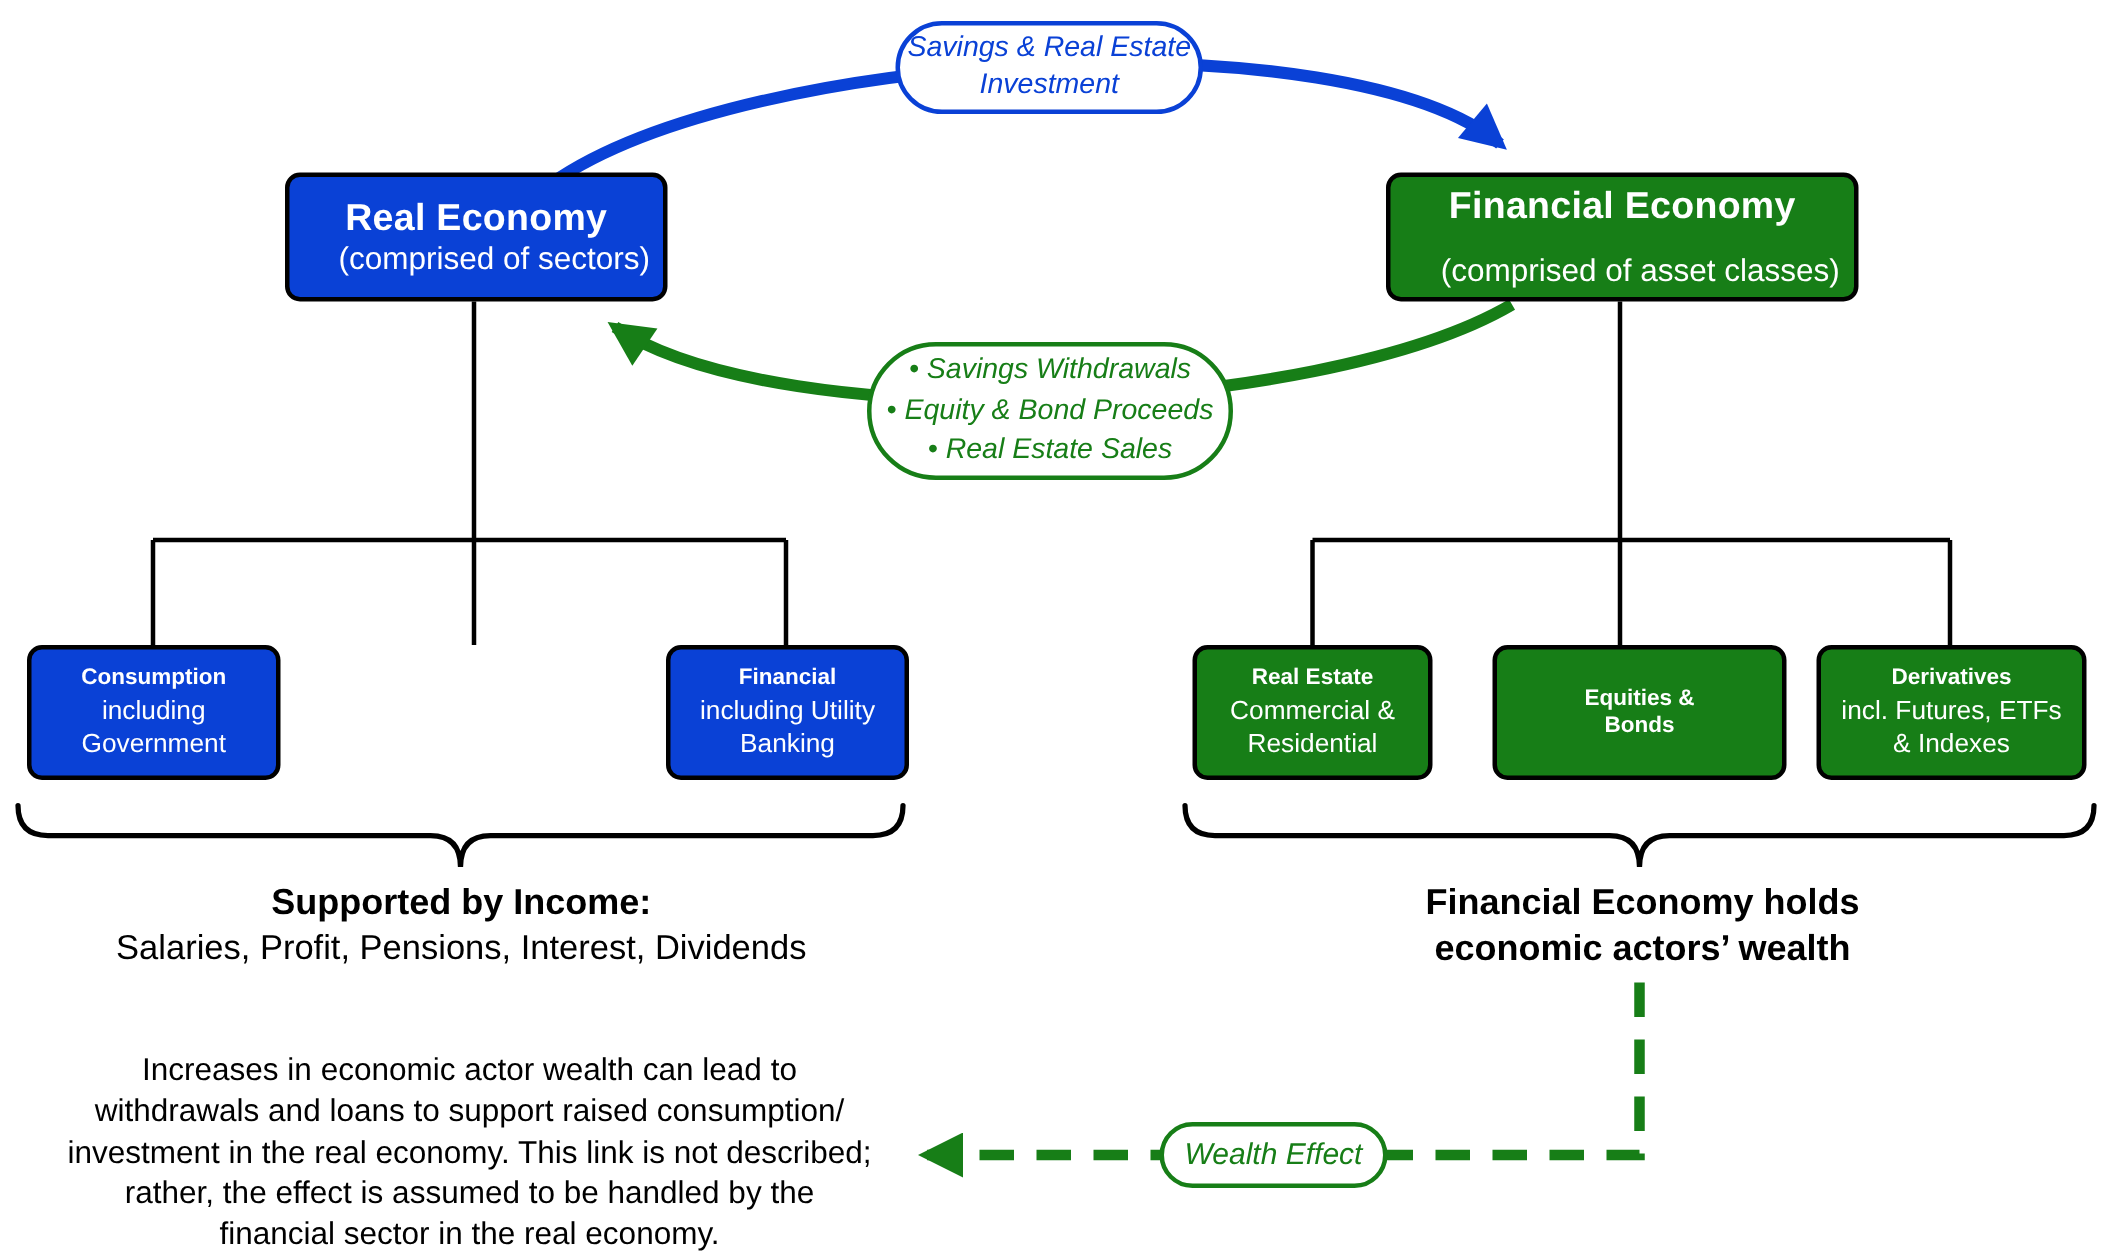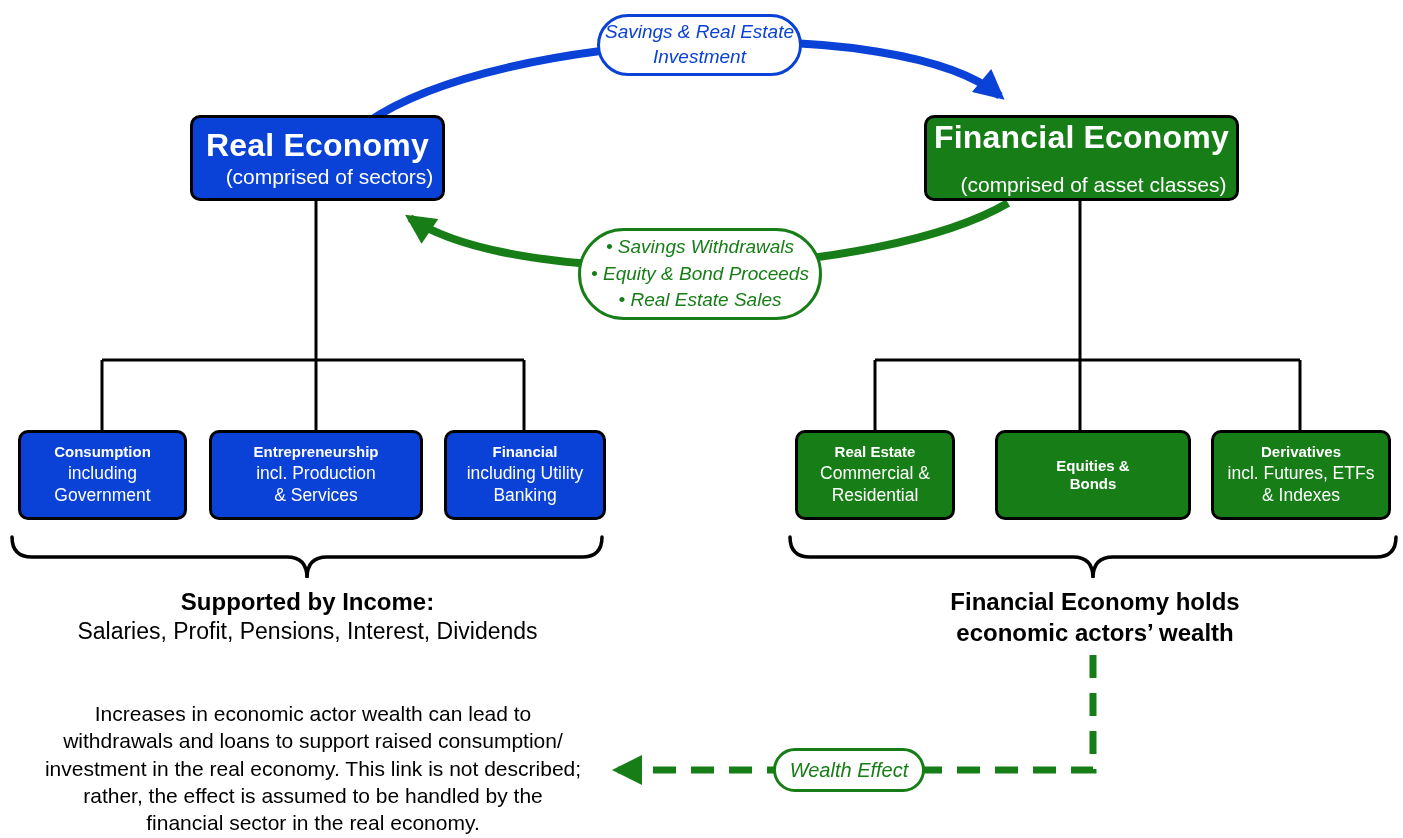--- a/index.html
+++ b/index.html
@@ -46,21 +46,21 @@
     text-align:center;
     display:flex;
     flex-direction:column;
     justify-content:center;
     align-items:center;
     padding:4px 6px;
   }
   .node.blue{background:var(--blue);}
   .node.green{background:var(--green);}
   .node .title{font-weight:bold;}
-  .parent .title{font-size:32px;line-height:1.15;letter-spacing:.2px;}
+  .parent .title{font-size:25px;line-height:1.15;letter-spacing:.2px;}
   .parent .subtitle{font-size:21px;line-height:1.2;margin-left:24px;}
   .child .title{font-size:15px;line-height:1.2;}
   .child .subtitle{font-size:17.5px;line-height:1.25;margin-top:2px;}
 
   
   .pill{
     position:absolute;
     z-index:2;
     background:#fff;
     display:flex;
@@ -151,25 +151,20 @@
     <div class="title">Financial Economy</div>
     <div class="subtitle">(comprised of asset classes)</div>
   </div>
 
   <div class="node blue child" style="left:18px;top:430px;width:169px;height:90px;">
     <div class="title">Consumption</div>
     <div class="subtitle pre">including
 Government</div>
   </div>
 
-  <div class="node blue child" style="left:209px;top:430px;width:214px;height:90px;">
-    <div class="title">Entrepreneurship</div>
-    <div class="subtitle pre">incl. Production
-&amp; Services</div>
-  </div>
 
   <div class="node blue child" style="left:444px;top:430px;width:162px;height:90px;">
     <div class="title">Financial</div>
     <div class="subtitle pre">including Utility
 Banking</div>
   </div>
 
   <div class="node green child" style="left:795px;top:430px;width:160px;height:90px;">
     <div class="title">Real Estate</div>
     <div class="subtitle pre">Commercial &amp;

